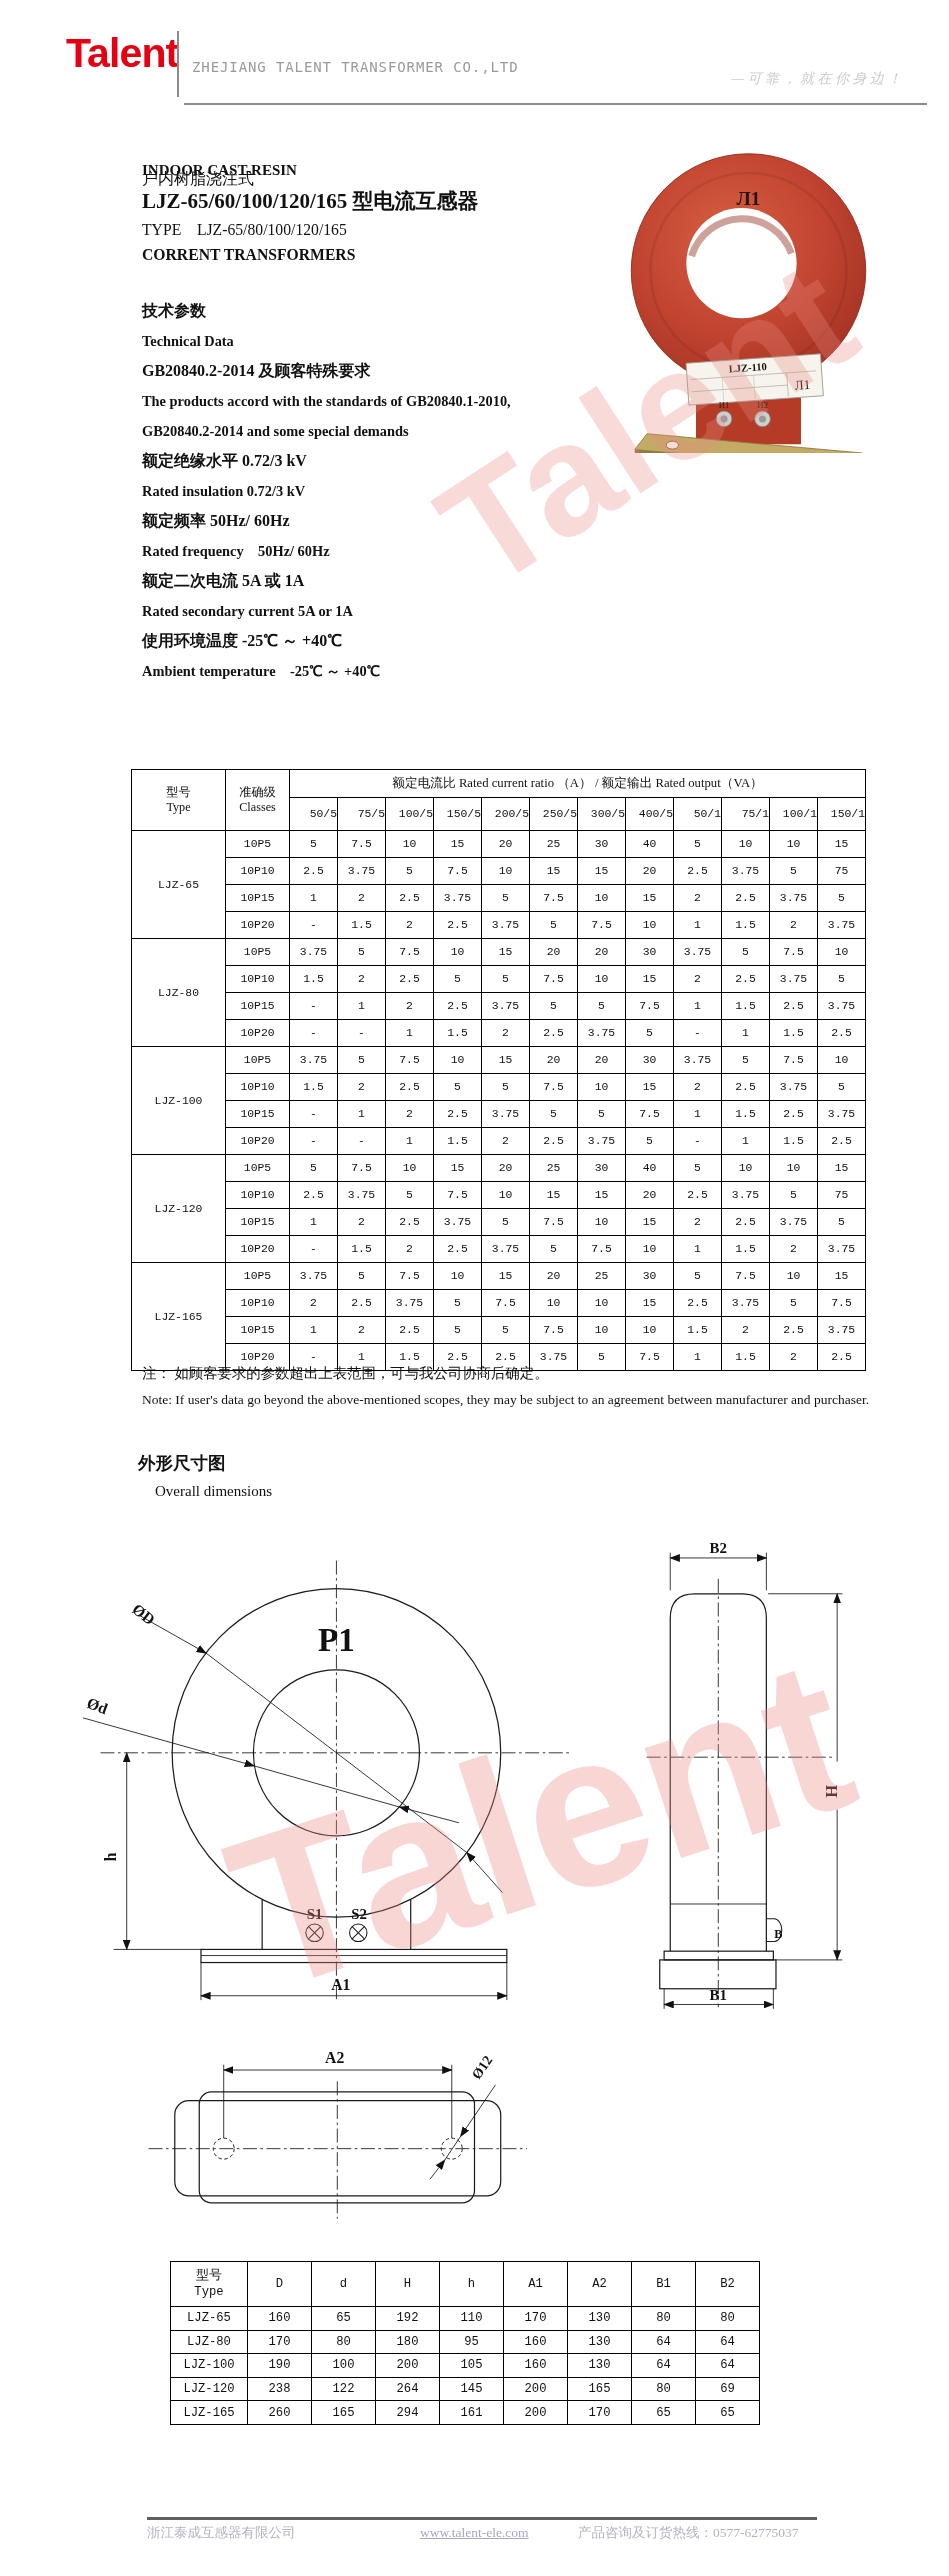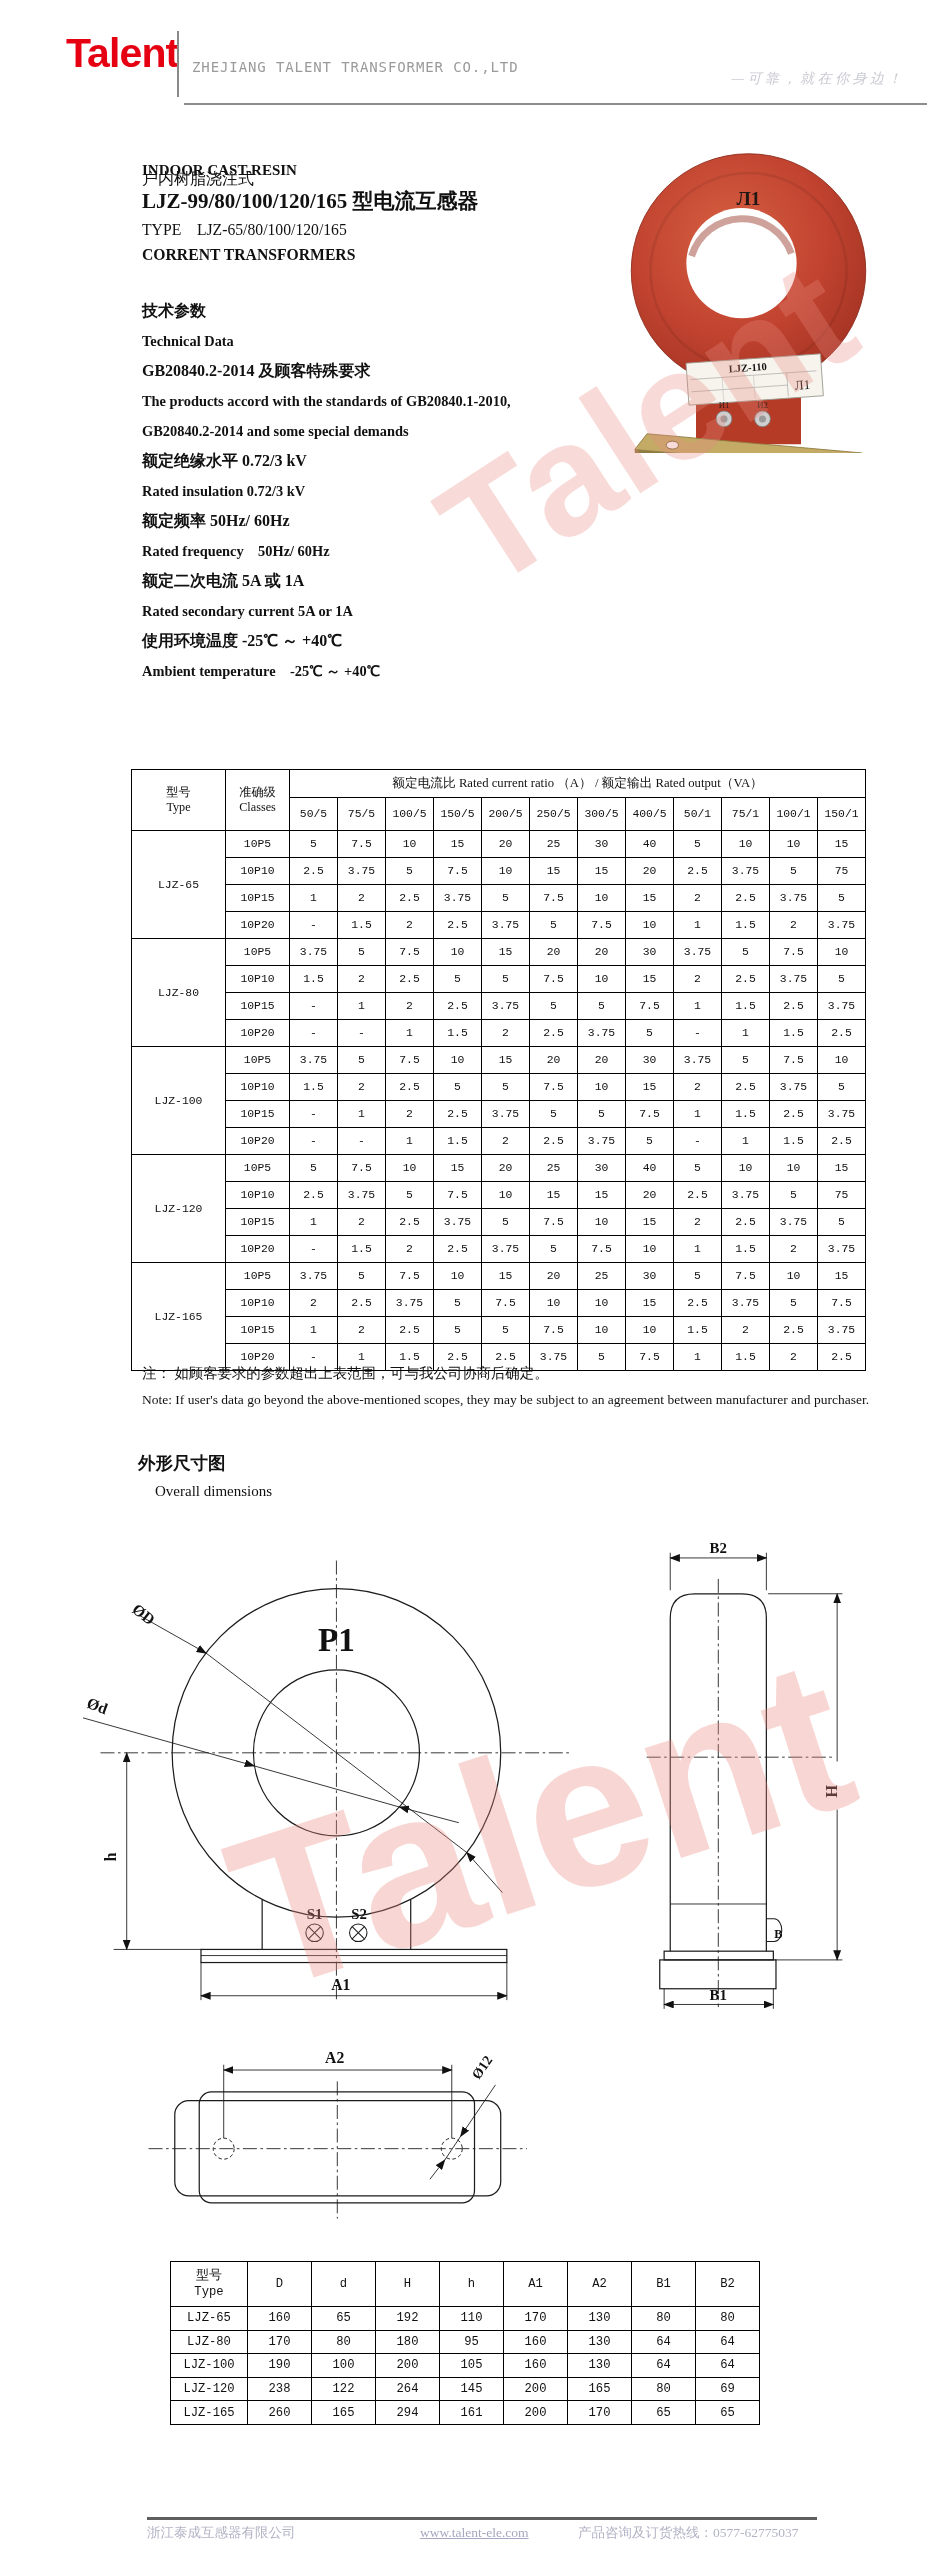--- a/index.html
+++ b/index.html
@@ -29,21 +29,21 @@
   .tech-line.cn{font-size:16px;}
   .tech-line.en{font-size:14.4px;}
 
   
   .rt{left:131px;top:769px;width:730px;border-collapse:collapse;table-layout:fixed;
       border:1.7px solid #000;}
   .rt th,.rt td{border:0.9px solid #000;text-align:center;vertical-align:middle;padding:0;
       font-family:"Liberation Mono",monospace;font-size:11.4px;font-weight:normal;}
   .rt thead tr:first-child{height:28px;}
   .rt thead tr:last-child{height:33px;}
-  .rt thead tr:last-child th{border-bottom:1.7px solid #000;}
+  .rt thead tr:last-child th{border-bottom:1.7px solid #000;text-align:right;}
   .rt tbody td{height:26px;}
   .rt .th-ratio{font-family:"Liberation Serif",serif;font-size:12.7px;}
   .rt .th-type,.rt .th-class{font-family:"Liberation Serif",serif;font-size:12.2px;line-height:15px;}
   .rt tr.gf td{border-top:1.7px solid #000;}
 
   .note-cn{left:142px;top:1364px;font-size:14.4px;}
   .note-en{left:142px;top:1392px;font-size:13.5px;}
 
   .dim-h-cn{left:138px;top:1451px;font-size:17.5px;font-weight:bold;}
   .dim-h-en{left:155px;top:1483px;font-size:15px;}
@@ -79,21 +79,21 @@
 <div class="page">
 
   <div class="abs logo">Talent</div>
   <div class="abs hdr-divider"></div>
   <div class="abs company">ZHEJIANG TALENT TRANSFORMER CO.,LTD</div>
   <div class="abs tagline">—可靠，就在你身边！</div>
   <div class="abs hdr-line"></div>
 
   <div class="abs t-cn1">户内树脂浇注式</div>
   <div class="abs t-en1">INDOOR CAST-RESIN</div>
-  <div class="abs t-cn2">LJZ-99/80/100/120/165 型电流互感器</div>
+  <div class="abs t-cn2">LJZ-65/60/100/120/165 型电流互感器</div>
   <div class="abs t-en2">TYPE　LJZ-65/80/100/120/165</div>
   <div class="abs t-en3">CORRENT TRANSFORMERS</div>
 
   <svg class="abs" style="left:549px;top:103px;" width="371" height="350" viewBox="0 0 424 400">
     <defs>
       <radialGradient id="tor" cx="42%" cy="36%" r="75%">
         <stop offset="0%" stop-color="#d65f41"></stop>
         <stop offset="55%" stop-color="#c14330"></stop>
         <stop offset="100%" stop-color="#9d2f1f"></stop>
       </radialGradient>

